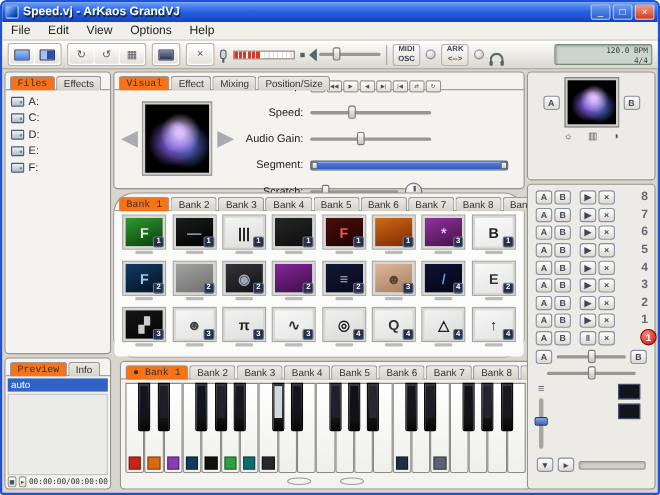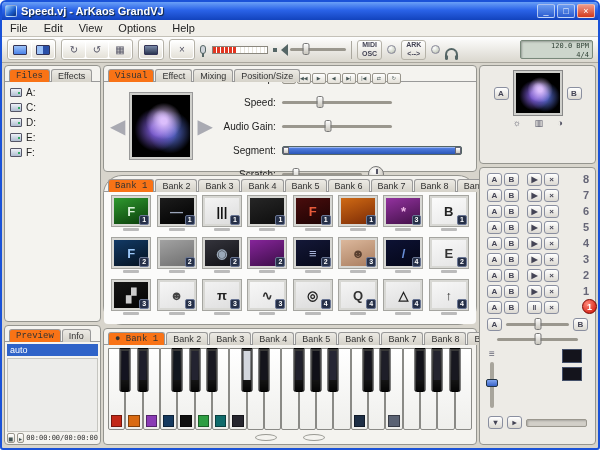--- a/index.html
+++ b/index.html
@@ -35,21 +35,21 @@
   .spk::after { content:""; position:absolute; left:2px; top:0; border:6px solid transparent; border-right:7px solid #566; }
   .hslider { position:relative; height:3px; background:#9a978e; border-radius:2px; }
   .hslider .knob { position:absolute; top:-5px; width:7px; height:12px; background:linear-gradient(#fdfdfd,#c8c5bc); border:1px solid #777; border-radius:2px; transform:translateX(-50%); left:30%; }
   .vol-slider { width:56px; }
   .sep { width:1px; height:18px; background:#aaa79e; }
   .tall-btn { display:flex; flex-direction:column; align-items:center; justify-content:center; font-size:7px; font-weight:bold; color:#445; line-height:1.15; border:1px solid #b5b2a8; border-radius:3px; padding:1px 4px; background:linear-gradient(#fff,#e0ddd4); height:20px; }
   .led { width:9px; height:9px; border-radius:50%; background:radial-gradient(circle at 35% 30%,#fff,#d2d7cc 60%,#9aa08f); border:1px solid #889; }
   .phones { width:13px; height:9px; border:2px solid #566; border-bottom:none; border-radius:7px 7px 0 0; position:relative; margin-top:5px; }
   .phones::before,.phones::after { content:""; position:absolute; bottom:-3px; width:3px; height:5px; background:#566; border-radius:2px; }
   .phones::before { left:-2px; } .phones::after { right:-2px; }
-  .lcd { margin-left:auto; width:73px; height:19px; background:#cdd6cc; border:1px solid #78887a; border-radius:2px; box-shadow:inset 1px 1px 2px #0004; font-size:7px; line-height:1.25; padding:1px 3px; color:#2e4034; font-family:"DejaVu Sans Mono", monospace; text-align:right; }
+  .lcd { margin-left:auto; width:89px; height:19px; background:#cdd6cc; border:1px solid #78887a; border-radius:2px; box-shadow:inset 1px 1px 2px #0004; font-size:7px; line-height:1.25; padding:1px 3px; color:#2e4034; font-family:"DejaVu Sans Mono", monospace; text-align:right; }
 
   
   .panel { position:absolute; background:#f4f3ef; border:1px solid #95958f; border-radius:4px; }
   .tabs { display:flex; align-items:flex-end; gap:1px; padding:2px 4px 0; border-bottom:1px solid #999; height:16px; }
   .tab { font-size:9px; padding:1px 6px; border:1px solid #999; border-bottom:none; border-radius:3px 3px 0 0; background:linear-gradient(#eceae4,#d5d2c9); color:#333; position:relative; top:1px; white-space:nowrap; }
   .tab.active { background:#f97316; z-index:2;font-family:Liberation Mono, monospace; }
   .tab-scroll { font-size:9px; color:#446; margin-left:auto; padding:0 3px; }
 
   
   .files-panel { left:2px; top:63px; width:97px; height:257px; }
@@ -92,21 +92,21 @@
   
   .grid-panel { left:101px; top:173px; width:374px; height:150px;border-radius:19px; }
   .grid-body { background:#fbfbfa; border-radius:0 0 4px 4px; padding:4px 6px; display:grid; grid-template-columns:repeat(8,1fr); gap:2px 3px; height:132px; }
   .cell { position:relative; display:flex; flex-direction:column; align-items:center; }
   .thumb { width:38px; height:30px; border:2px solid #d8d8d4; outline:1px solid #a5a5a0; display:flex; align-items:center; justify-content:center; font-weight:bold; font-size:13px; position:relative; }
   .cglyph { line-height:1; }
   .badge { position:absolute; right:-1px; bottom:-1px; background:#263048; color:#fff; font-size:7px; line-height:8px; border-radius:2px; padding:0 2px; border:1px solid #6a7694; }
   .cbase { width:16px; height:3px; background:#bbb; border-radius:1px; margin-top:2px; }
 
   
-  .kb-panel { left:101px; top:326px; width:374px; height:117px; }
+  .kb-panel { left:107px; top:326px; width:374px; height:117px; }
   .keys { position:relative; height:82px; margin:3px 4px 0; }
   .wkey { position:relative; border:1px solid #8a8a86; border-radius:0 0 2px 2px; background:linear-gradient(#fff,#efefec); flex:1; }
   .keys-row { display:flex; height:100%; }
   .wthumb { position:absolute; left:2px; right:2px; bottom:2px; height:12px; border:1px solid #0006; }
   .bkey { position:absolute; top:0; width:11px; height:54%; background:linear-gradient(#3a3a3a,#060606); border:1px solid #000; border-radius:0 0 2px 2px; z-index:2; transform:translateX(-50%); }
   .bthumb { position:absolute; left:1px; right:1px; top:2px; height:68%; }
   .pedals { display:flex; justify-content:center; gap:26px; margin-top:4px; }
   .pedal { width:22px; height:7px; border:1px solid #9a9a94; border-radius:50%; }
 
   

